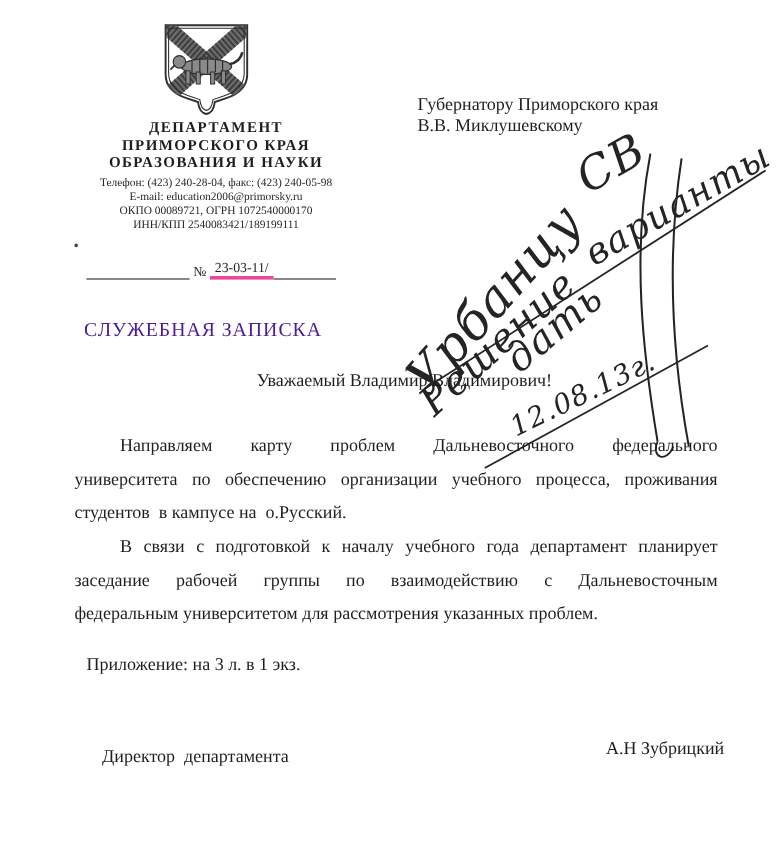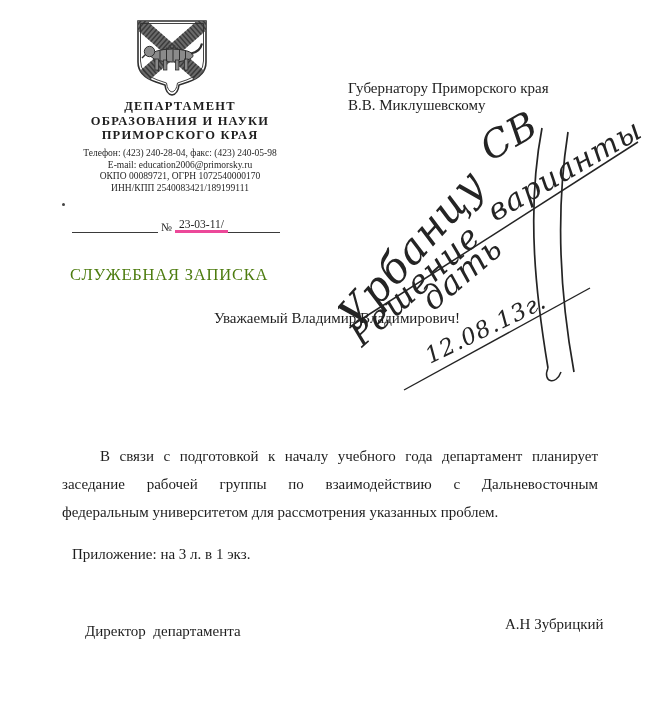--- a/index.html
+++ b/index.html
@@ -22,21 +22,21 @@
   .numrow {
     position:absolute; left:72px; width:226px; font-size:11.5px;
     display:flex; align-items:flex-end; white-space:pre;
   }
   .blank { display:inline-block; border-bottom:1px solid #3a3a3a; height:12px; }
   .w86 { width:86px; } .w104 { width:104px; } .w52 { width:52px; } .w55 { width:55px; }
   .lbl { padding:0 3px; }
   .underlined { border-bottom:3px solid #ec4899; padding:0 4px; }
   .doc-type {
     position:absolute; left:70px; top:265px;
-    font-size:16.5px; letter-spacing:0.8px; color:#4d7c0f;
+    font-size:16.5px; letter-spacing:0.8px; color:#4c1d95;
   }
   .speck { position:absolute; left:62px; top:203px; width:3px; height:3px; background:#444; border-radius:50%; }
   
   .addressee { position:absolute; left:348px; top:80px; font-size:15px; }
   .addressee .line2 { }
   
   .hw-overlay { position:absolute; left:338px; top:102px; width:314px; height:302px; pointer-events:none; }
   .hw-overlay text {
     font-family:"DejaVu Serif", serif; font-style:italic;
     fill:#242424; letter-spacing:1px;
@@ -79,22 +79,22 @@
       <rect x="36.5" y="45" width="3.4" height="10" fill="#8a8a8a" stroke="#2e2e2e" stroke-width="0.8"></rect>
       <rect x="48.5" y="45" width="3.4" height="10" fill="#8a8a8a" stroke="#2e2e2e" stroke-width="0.8"></rect>
       <rect x="57.5" y="44" width="3.4" height="11" fill="#8a8a8a" stroke="#2e2e2e" stroke-width="0.8"></rect>
       <path d="M 64,38.5 q 9,-1.5 11,-10" fill="none" stroke="#2e2e2e" stroke-width="2.2"></path>
       <path d="M 33,35.5 v 9.5 M 39.5,34.5 v 11.5 M 46,34.5 v 11.5 M 52.5,35 v 10 M 58.5,35.5 v 9" stroke="#2e2e2e" stroke-width="1" fill="none"></path>
     </g>
   </svg>
 
   <div class="org-name">
     <div>ДЕПАРТАМЕНТ</div>
+    <div>ПРИМОРСКОГО КРАЯ</div>
     <div>ОБРАЗОВАНИЯ И НАУКИ</div>
-    <div>ПРИМОРСКОГО КРАЯ</div>
   </div>
 
   <div class="addr">
     <div>Телефон: (423) 240-28-04, факс: (423) 240-05-98</div>
     <div>E-mail: education2006@primorsky.ru</div>
     <div>ОКПО 00089721, ОГРН 1072540000170</div>
     <div>ИНН/КПП 2540083421/189199111</div>
   </div>
 
   <div class="speck"></div>
@@ -122,20 +122,25 @@
     <text transform="translate(152,60) rotate(-30)" font-size="38">СВ</text>
     <text transform="translate(18,230) rotate(-48)" font-size="42">Урбанцу</text>
     <text transform="translate(95,210) rotate(-40)" font-size="33">дать</text>
     <text transform="translate(157,120) rotate(-30)" font-size="30">варианты</text>
     <text transform="translate(24,246) rotate(-42)" font-size="33">Решение</text>
     <text transform="translate(92,262) rotate(-26)" font-size="23">12.08.13г.</text>
   </svg>
 
   <div class="salutation">Уважаемый Владимир Владимирович!</div>
 
+  <div class="para p1">
+    <div class="jline first">Направляем карту проблем Дальневосточного федерального</div>
+    <div class="jline">университета по обеспечению организации учебного процесса, проживания</div>
+    <div class="lastline">студентов  в кампусе на  о.Русский.</div>
+  </div>
 
   <div class="para p2">
     <div class="jline first">В связи с подготовкой к началу учебного года департамент планирует</div>
     <div class="jline">заседание рабочей группы по взаимодействию с Дальневосточным</div>
     <div class="lastline">федеральным университетом для рассмотрения указанных проблем.</div>
   </div>
 
   <div class="attachment">Приложение: на 3 л. в 1 экз.</div>
 
   <div class="sig-title">Директор  департамента</div>

